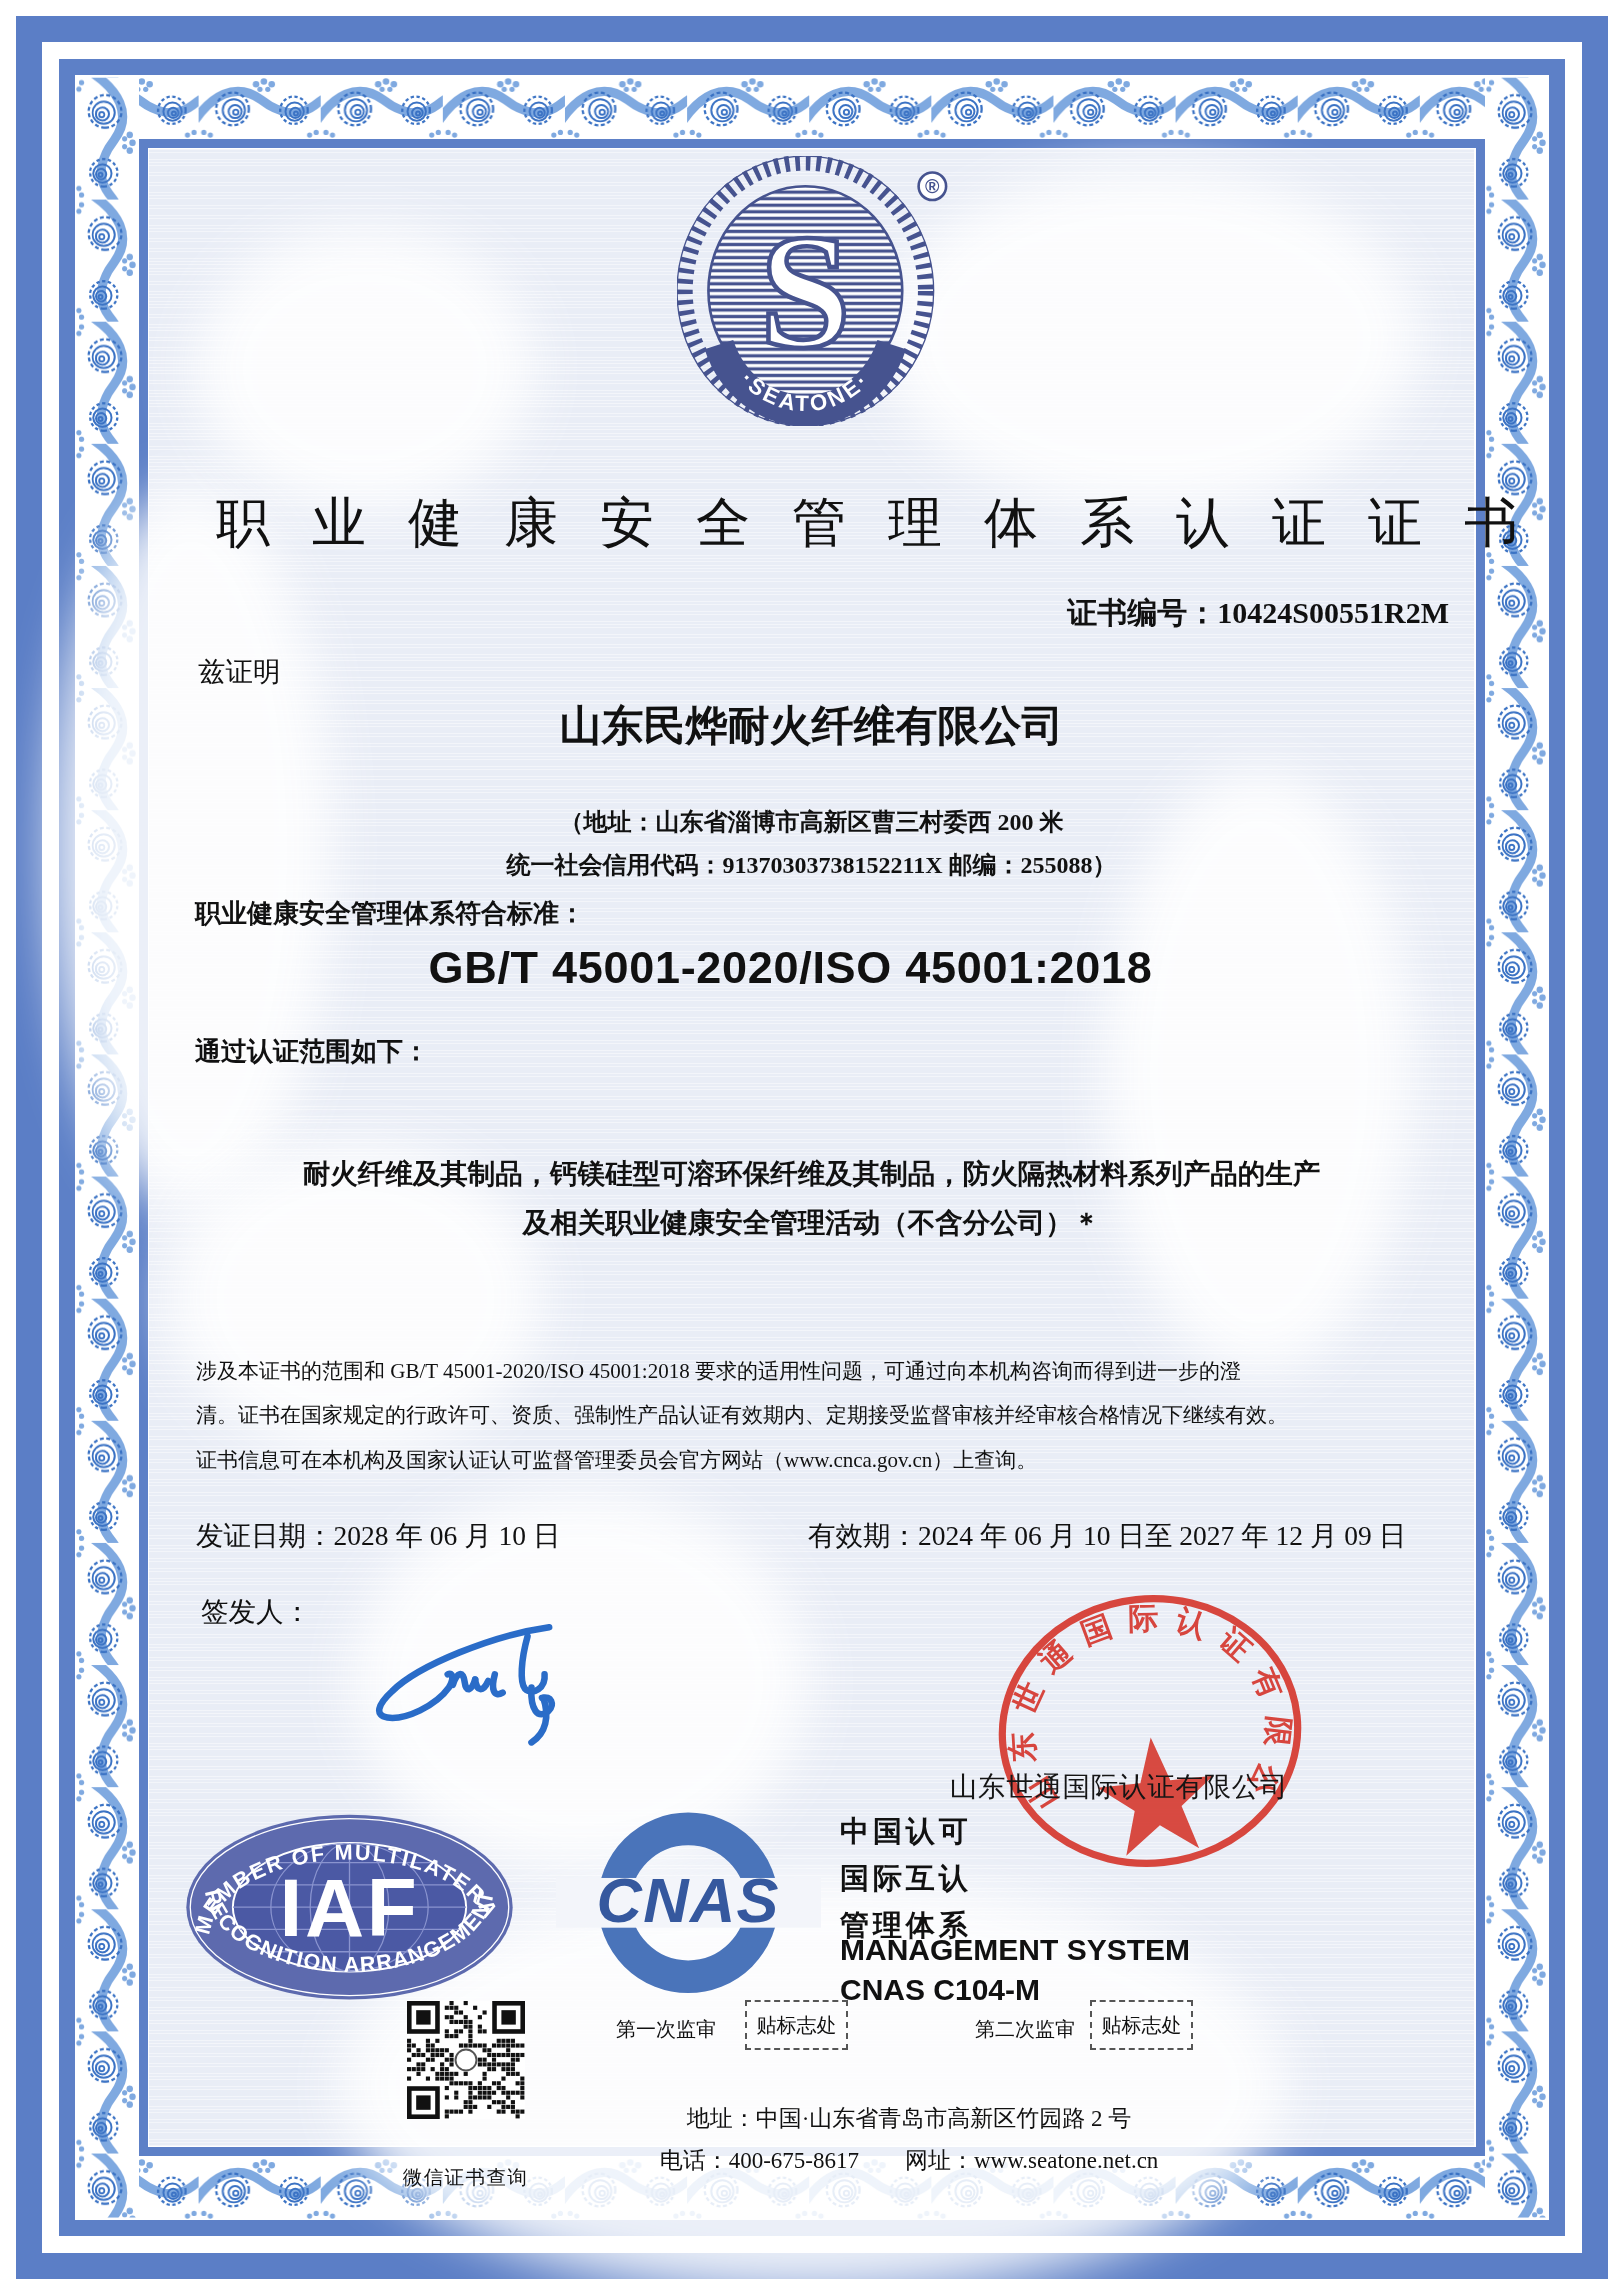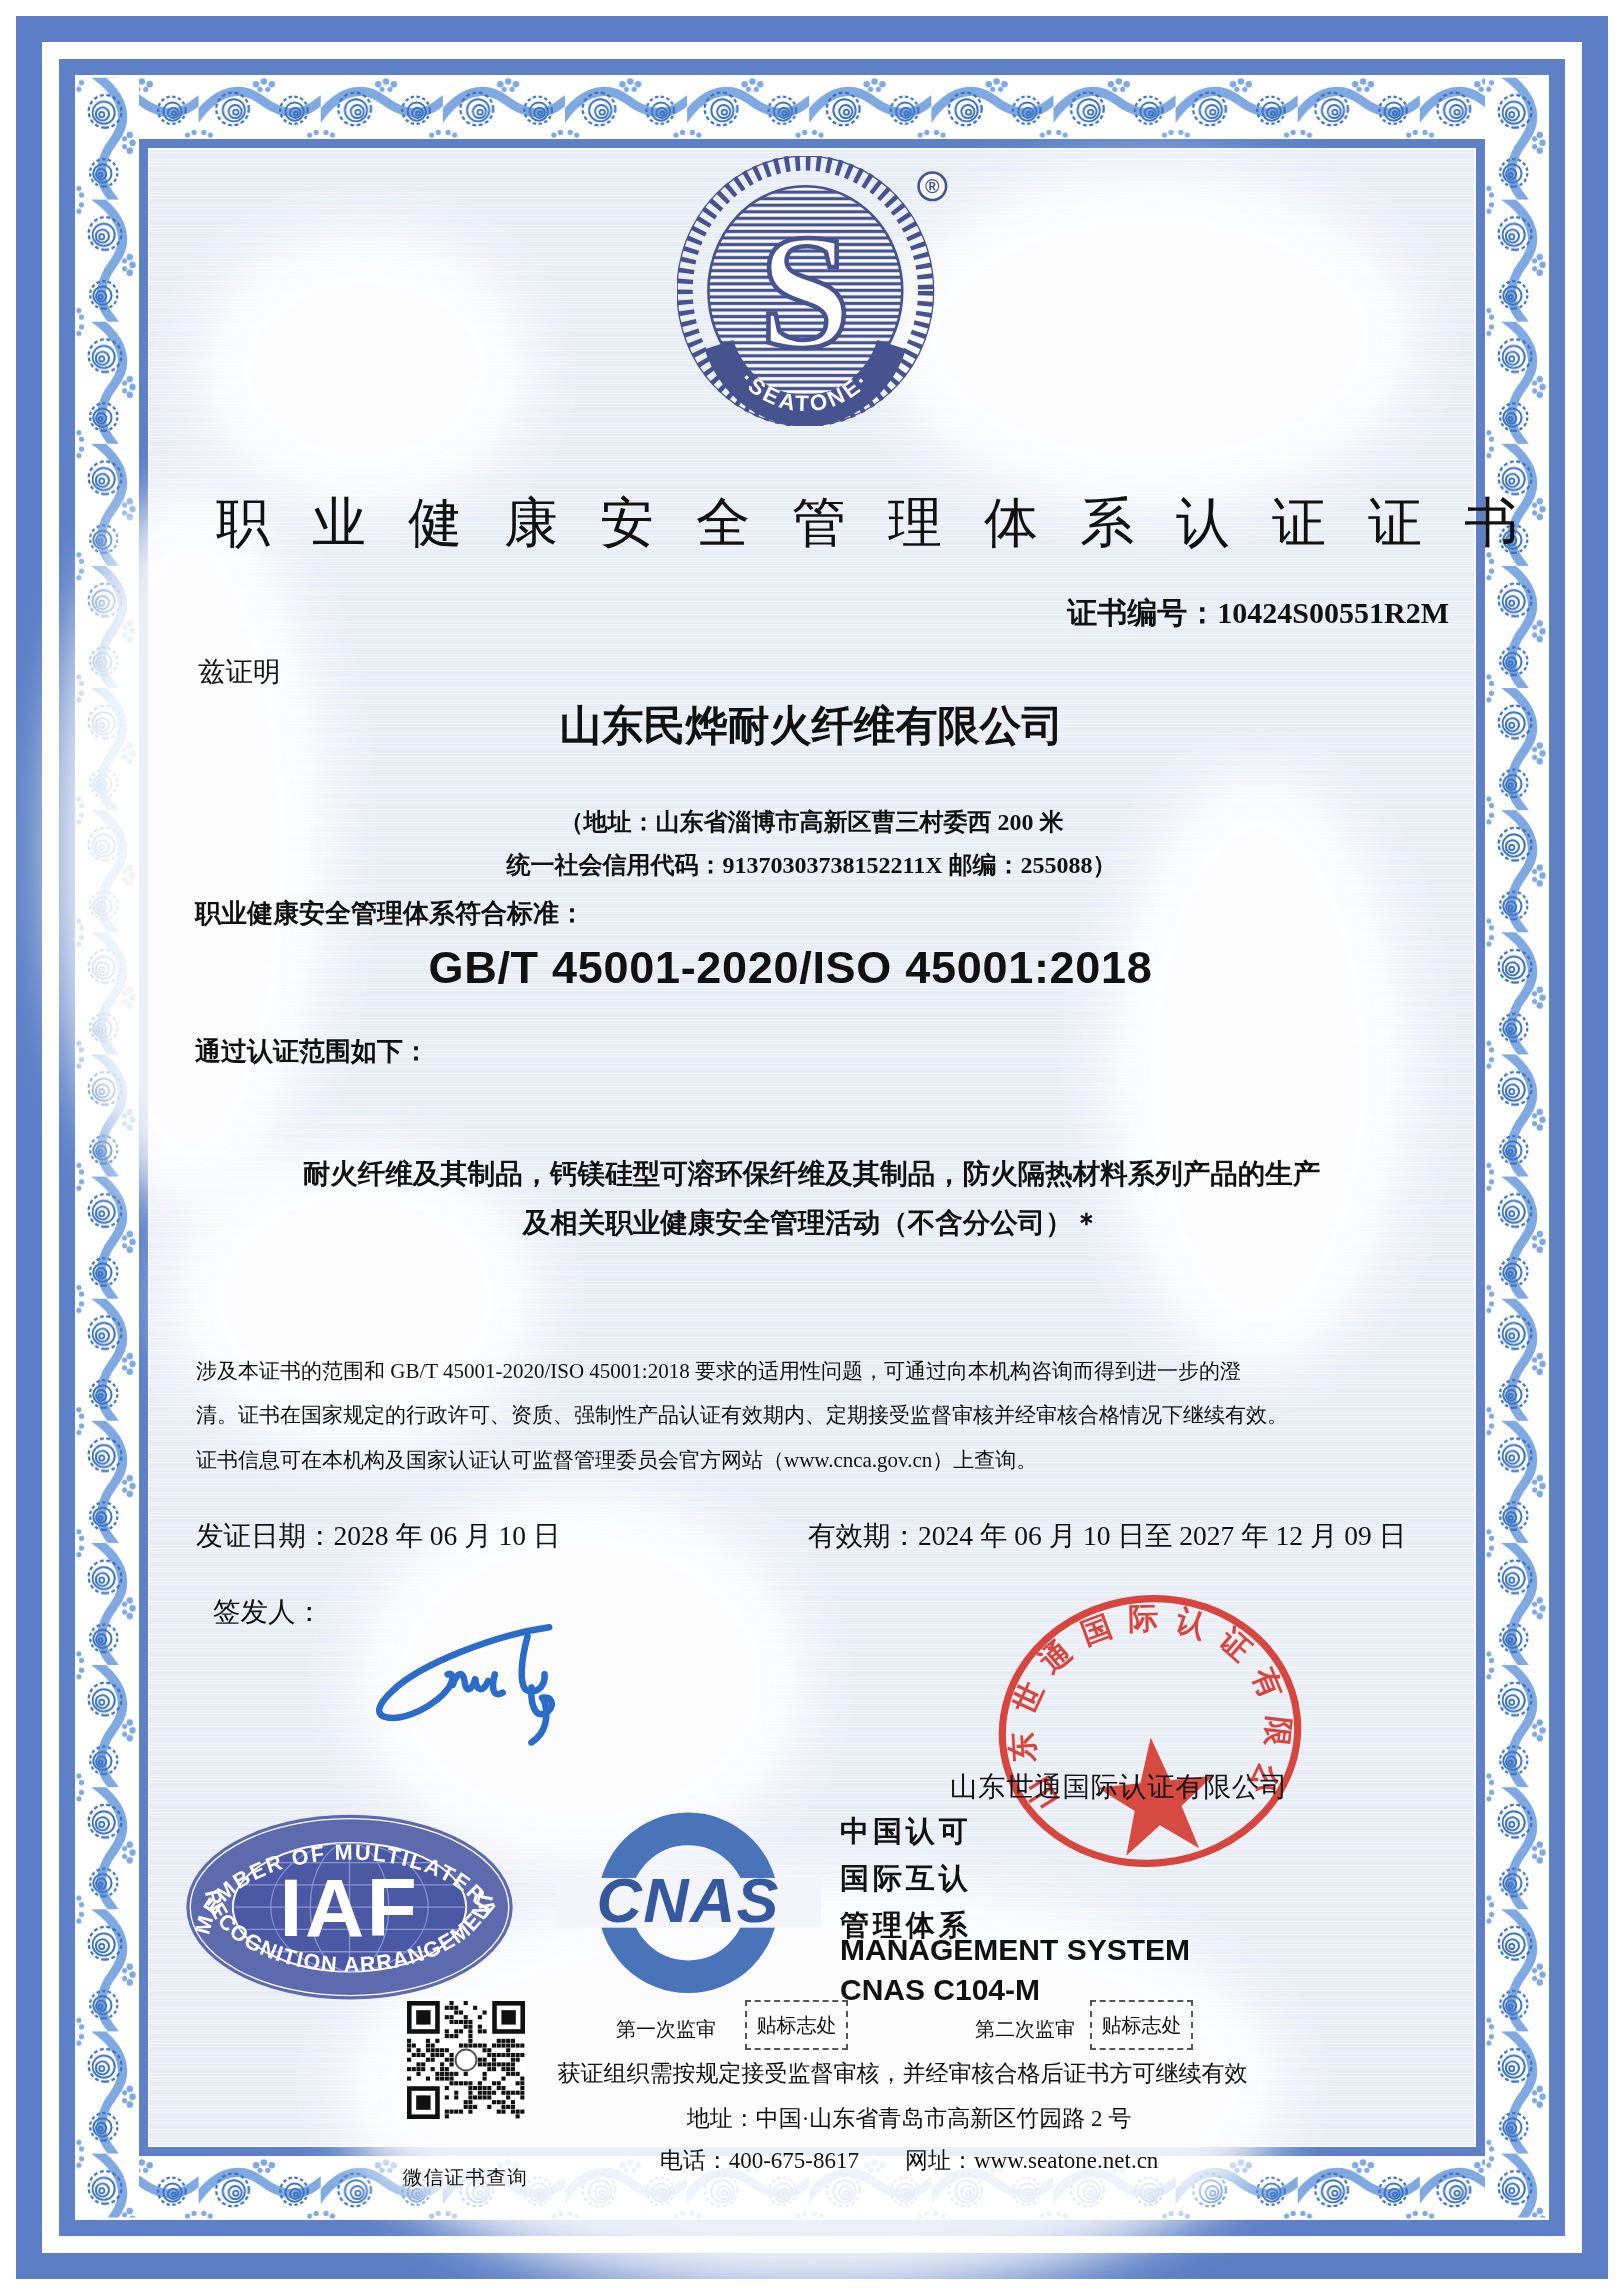--- a/index.html
+++ b/index.html
@@ -151,21 +151,21 @@
     <div class="abs serif t-note nw" style="left:47px;top:1252px">清。证书在国家规定的行政许可、资质、强制性产品认证有效期内、定期接受监督审核并经审核合格情况下继续有效。</div>
     <div class="abs serif t-note nw" style="left:47px;top:1297px">证书信息可在本机构及国家认证认可监督管理委员会官方网站（www.cnca.gov.cn）上查询。</div>
 
     <div class="abs serif t-body nw" style="left:47px;top:1369px">
       <span>发证日期：</span><span>2028 年 06 月 10 日</span>
     </div>
     <div class="abs serif t-body nw" style="left:659px;top:1369px">
       <span>有效期：</span><span>2024 年 06 月 10 日至 2027 年 12 月 09 日</span>
     </div>
 
-    <div class="abs serif t-body nw" style="left:64px;top:1445px">签发人：</div>
+    <div class="abs serif t-body nw" style="left:52px;top:1445px">签发人：</div>
 
     <svg class="abs" style="left:207px;top:1465px" width="275" height="139" viewBox="0 0 420 212">
       <g fill="none" stroke="#2a6cc8" stroke-width="10" stroke-linecap="round" stroke-linejoin="round">
         <path d="M 295 20 C 210 32 95 78 55 118 C 33 138 28 155 48 158 C 76 162 122 140 142 112 C 150 98 148 88 140 92"></path>
         <path d="M 148 108 C 154 88 164 86 166 104 C 168 120 176 118 182 100"></path>
         <path d="M 182 100 C 184 118 194 120 202 102"></path>
         <path d="M 212 92 C 206 114 210 128 224 120"></path>
         <path d="M 262 34 C 252 70 250 104 258 114 C 270 126 290 112 288 92"></path>
         <path d="M 268 112 C 266 146 278 162 294 148 C 304 138 298 124 284 128"></path>
         <path d="M 286 128 C 296 156 290 182 268 196"></path>
@@ -445,21 +445,20 @@
         </g>
       <circle cx="90" cy="90" r="16" fill="#ffffff" stroke="#555" stroke-width="3"></circle>
     </svg>
     <div class="abs qr-caption nw" style="left:243px;top:1975px;width:147px">微信证书查询</div>
 
     <div class="abs serif t-audit nw" style="left:458px;top:1867px;width:118px">第一次监审</div>
     <div class="abs serif sticker-box" style="left:596px;top:1851px;width:99px;height:46px;line-height:46px;font-size:20px">贴标志处</div>
     <div class="abs serif t-audit nw" style="left:817px;top:1867px;width:118px">第二次监审</div>
     <div class="abs serif sticker-box" style="left:941px;top:1851px;width:99px;height:46px;line-height:46px;font-size:20px">贴标志处</div>
 
-    <div class="abs serif t-foot nw" style="left:406px;top:1909px;width:695px">获证组织需按规定接受监督审核，并经审核合格后证书方可继续有效</div>
     <div class="abs serif t-foot nw" style="left:406px;top:1954px;width:708px">地址：中国·山东省青岛市高新区竹园路 2 号</div>
     <div class="abs serif t-foot nw" style="left:406px;top:1996px;width:708px">
       <span>电话：</span><span>400-675-8617</span><span style="display:inline-block;width:46px"></span><span>网址：</span><span>www.seatone.net.cn</span>
     </div>
 
   </div>
 </div>
 
 
 </body></html>

